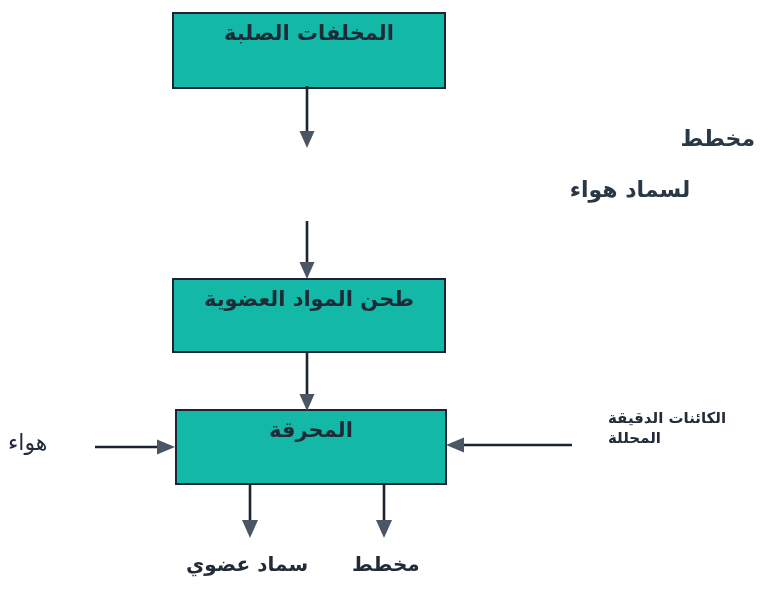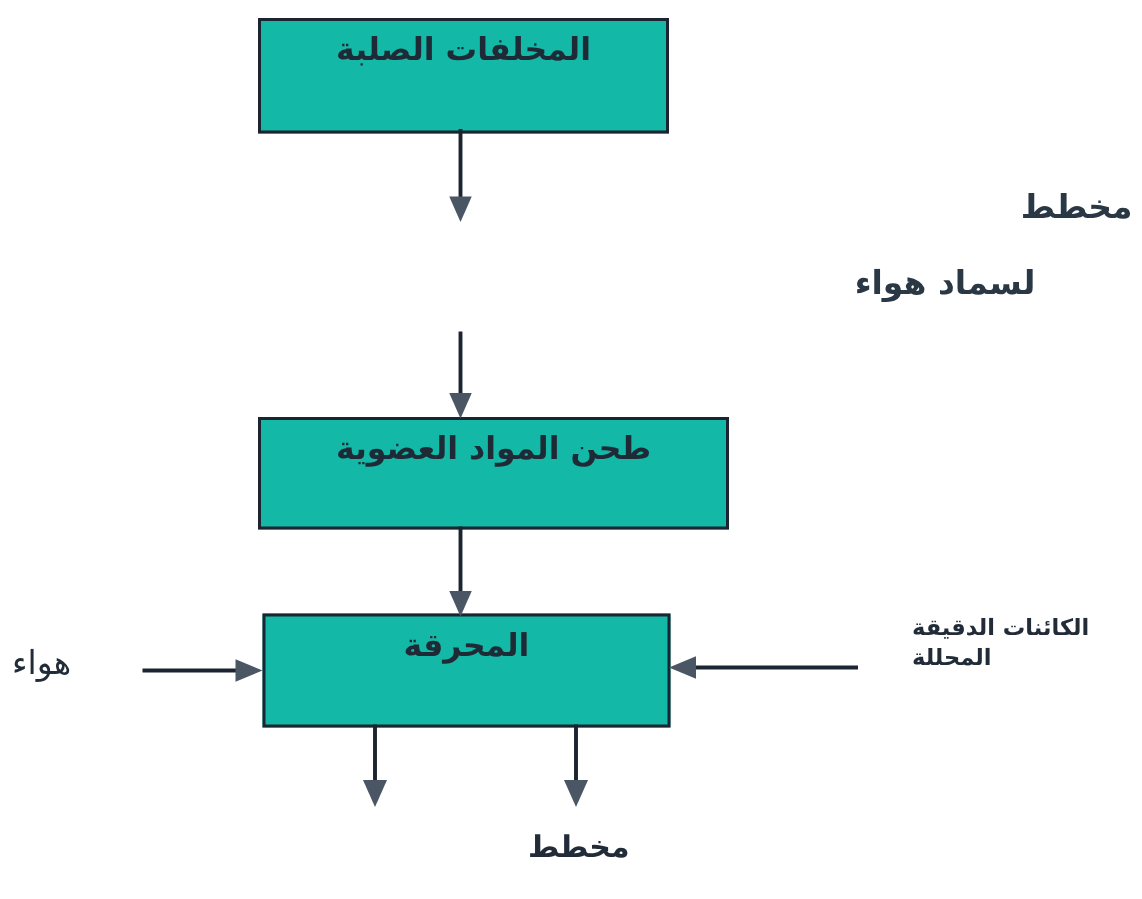--- a/index.html
+++ b/index.html
@@ -35,21 +35,21 @@
     font-weight: 600;
     color: #1f2a37;
     direction: rtl;
     unicode-bidi: bidi-override;
     letter-spacing: 0.5px;
     white-space: nowrap;
     line-height: 1.25;
   }
   #box-1 { left: 172px; top: 12px;  width: 274px; height: 77px; }
   #box-2 { left: 172px; top: 147px; width: 274px; height: 77px; }
-  #box-3 { left: 172px; top: 278px; width: 314px; height: 75px; }
+  #box-3 { left: 172px; top: 278px; width: 274px; height: 75px; }
   #box-4 { left: 175px; top: 409px; width: 272px; height: 76px; text-align: center; }
 
   
   .conn {
     position: absolute;
     overflow: visible;
   }
   .conn svg { display: block; overflow: visible; }
 
   
@@ -174,20 +174,21 @@
 
   <div class="conn" style="left:365px; top:483px;">
     <svg width="40" height="58" viewBox="0 0 40 58">
       <line x1="19" y1="0" x2="19" y2="42" stroke="#1b2430" stroke-width="2.6"></line>
       <polygon points="19,55 11,37 27,37" fill="#4a5663"></polygon>
     </svg>
   </div>
 
   <div class="side-label" id="label-air">هواء</div>
   <div class="side-label" id="label-microbes">الكائنات الدقيقة المحللة</div>
+  <div class="side-label" id="label-compost">سماد عضوي</div>
   <div class="side-label" id="label-heat">مخطط</div>
 
   <div id="title-block">
     <div class="title-line underlined">مخطط</div>
     <div class="title-line">لسماد هواء</div>
   </div>
 
 </div>
 
 </body></html>

